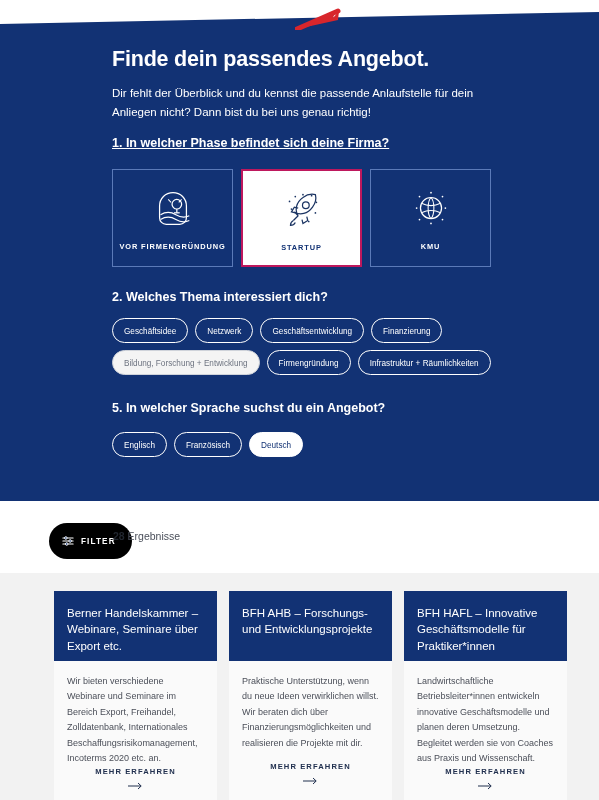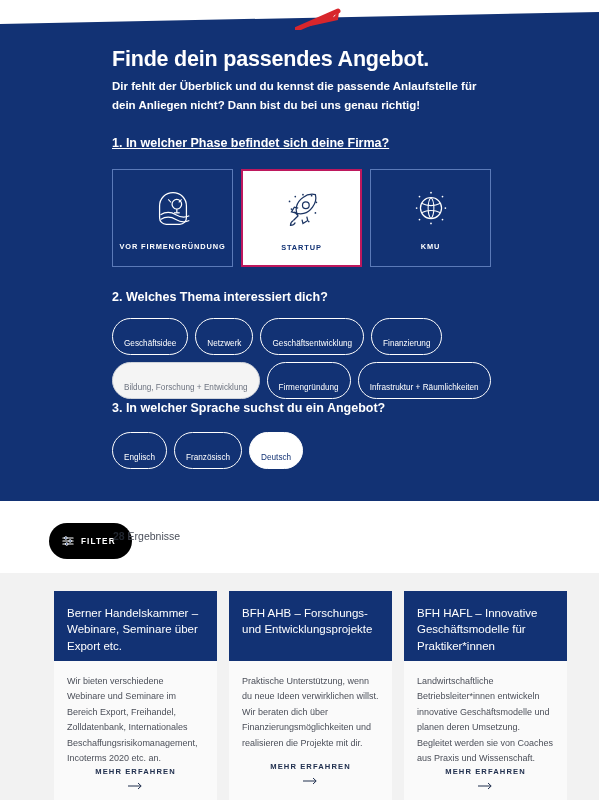--- a/index.html
+++ b/index.html
@@ -23,22 +23,22 @@
     width: 46px; height: 22px; z-index: 4; pointer-events: none;
   }
 
   .hero-title {
     position: absolute; left: 112px; top: 47px;
     font-size: 21.5px; font-weight: bold; color: #ffffff;
     letter-spacing: -0.2px;
     text-align: right;
   }
   .hero-sub {
-    position: absolute; left: 112px; top: 77px; width: 370px;
-    font-size: 11.5px; font-weight: bold; color: #ffffff; line-height: 1.65;
+    position: absolute; left: 112px; top: 84px; width: 370px;
+    font-size: 11.5px; font-weight: normal; color: #ffffff; line-height: 1.65;
   }
 
   .q-label {
     position: absolute; left: 112px;
     font-size: 12.5px; font-weight: bold; color: #ffffff;
   }
   #q1-label { top: 136px; text-decoration: underline; }
   #q2-label { top: 290px; }
   #q3-label { top: 401px; }
 
@@ -62,21 +62,21 @@
     font-size: 7.4px; font-weight: bold; letter-spacing: 0.9px;
     color: #ffffff; text-align: center;
   }
   .phase-card.selected .phase-name { color: #123274; }
 
   
   .chip-rows { position: absolute; left: 112px; top: 318px; width: 400px; }
   .chip-row { display: flex; gap: 7px; margin-bottom: 7px; flex-wrap: nowrap; }
   .chip {
     border: 1px solid #ffffff; border-radius: 999px;
-    padding: 20px 11px 5px;
+    padding: 8px 11px 5px;
     font-size: 8.2px; color: #ffffff; background: transparent;
     white-space: nowrap; cursor: pointer; line-height: 1.2;
   }
   .chip.active {
     background: #ffffff; color: #123274; border-color: #ffffff;
   }
   .chip.hovered {
     background: #f4f4f4; color: #6e7481; border-color: #cfd3da;
   }
 
@@ -213,21 +213,21 @@
       <span class="chip">Geschäftsentwicklung</span>
       <span class="chip">Finanzierung</span>
     </div>
     <div class="chip-row">
       <span class="chip hovered">Bildung, Forschung + Entwicklung</span>
       <span class="chip">Firmengründung</span>
       <span class="chip">Infrastruktur + Räumlichkeiten</span>
     </div>
   </div>
 
-  <div class="q-label" id="q3-label">3. In welcher Sprache suchst du ein Angebot?</div>
+  <div class="q-label" id="q3-label">5. In welcher Sprache suchst du ein Angebot?</div>
   <div class="lang-row">
     <span class="chip">Englisch</span>
     <span class="chip">Französisch</span>
     <span class="chip active">Deutsch</span>
   </div>
 
   <div class="filterbar">
     <button class="filter-btn">
       <svg class="filter-icon" viewBox="0 0 14 14">
         <path d="M1 3.5h12M1 7h12M1 10.5h12" stroke="#ffffff" stroke-width="1.2" stroke-linecap="round"></path>

